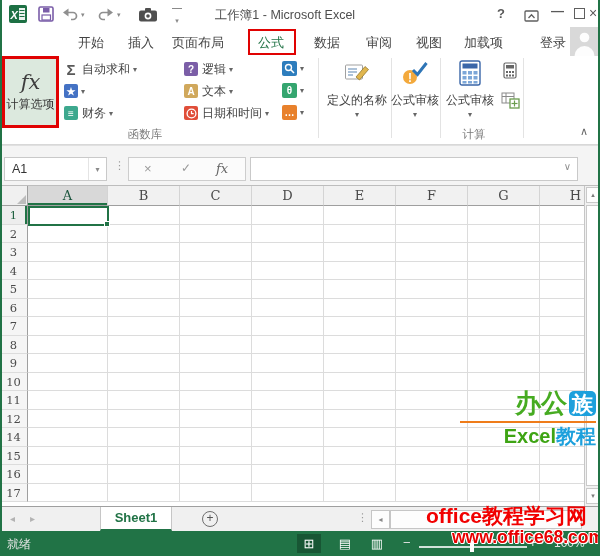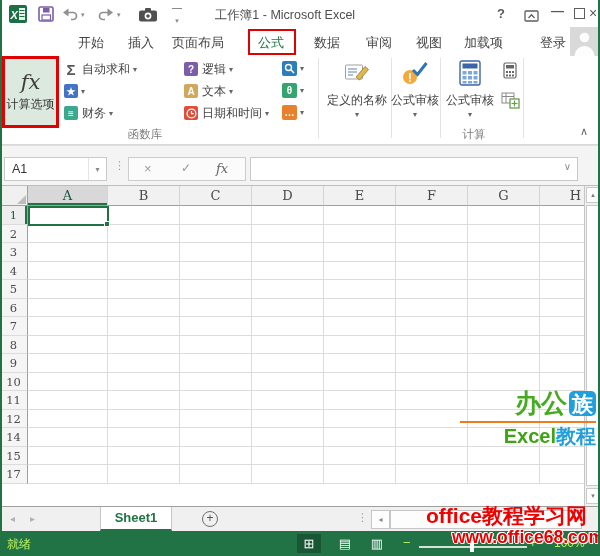--- a/index.html
+++ b/index.html
@@ -63,21 +63,21 @@
   .sbtn{position:absolute;left:1px;width:14px;height:16px;background:#fdfdfd;border:1px solid #c9c9c9;color:#7a7a7a;font-size:7px;display:flex;align-items:center;justify-content:center}
   .vthumb{position:absolute;left:1px;top:19px;width:14px;height:281px;background:#fff;border:1px solid #c9c9c9}
   
   .sheetbar{left:0;top:506px;width:600px;height:25px;background:#f0f0f0;border-top:1px solid #9f9f9f}
   .nav{font-size:10px;color:#b3b3b3;top:6px}
   .sheettab{left:100px;top:0;width:72px;height:24px;background:#fff;border-left:1px solid #c6c6c6;border-right:1px solid #c6c6c6;border-bottom:2px solid #217346;color:#217346;font-size:13px;font-weight:600;text-align:center;line-height:21px}
   .addsheet{left:202px;top:4px;width:16px;height:16px;border:1px solid #6f6f6f;border-radius:50%;color:#555;font-size:12px;text-align:center;line-height:13px}
   .hbox{background:#fdfdfd;border:1px solid #c6c6c6}
   
   .statusbar{left:0;top:531px;width:600px;height:25px;background:#217346;color:#fff}
-  .stext{font-size:12px;color:#bef264}
+  .stext{font-size:12px;color:#e5e5e5}
   .viewbtn{width:24px;height:19px;display:flex;align-items:center;justify-content:center;font-size:13px;color:#fff}
   .viewbtn.pressed{background:rgba(0,0,0,.25)}
   .ztrack{width:108px;height:2px;background:rgba(255,255,255,.8)}
   .zhandle{width:4px;height:11px;background:#fff}
   
   .redbox{border:2px solid #e00202;z-index:40}
   .banner{font-size:21px;font-weight:bold;color:#f10000;white-space:nowrap;z-index:60}
   .url{font-size:17.5px;font-weight:bold;color:#e80000;white-space:nowrap;z-index:60;
        text-shadow:1px 0 #fff,-1px 0 #fff,0 1px #fff,0 -1px #fff,1px 1px #fff,-1px -1px #fff}
   .logo{width:136px;text-align:right;z-index:50}
@@ -486,20 +486,31 @@
           <div class="cell" style="width: 80px;"></div>
           <div class="cell" style="width: 72px;"></div>
           <div class="cell" style="width: 72px;"></div>
           <div class="cell" style="width: 72px;"></div>
           <div class="cell" style="width: 72px;"></div>
           <div class="cell" style="width: 72px;"></div>
           <div class="cell" style="width: 72px;"></div>
           <div class="cell" style="width: 72px;"></div>
         </div>
         <div class="grow">
+          <div class="rowh">16</div>
+          <div class="cell" style="width: 80px;"></div>
+          <div class="cell" style="width: 72px;"></div>
+          <div class="cell" style="width: 72px;"></div>
+          <div class="cell" style="width: 72px;"></div>
+          <div class="cell" style="width: 72px;"></div>
+          <div class="cell" style="width: 72px;"></div>
+          <div class="cell" style="width: 72px;"></div>
+          <div class="cell" style="width: 72px;"></div>
+        </div>
+        <div class="grow">
           <div class="rowh">17</div>
           <div class="cell" style="width: 80px;"></div>
           <div class="cell" style="width: 72px;"></div>
           <div class="cell" style="width: 72px;"></div>
           <div class="cell" style="width: 72px;"></div>
           <div class="cell" style="width: 72px;"></div>
           <div class="cell" style="width: 72px;"></div>
           <div class="cell" style="width: 72px;"></div>
           <div class="cell" style="width: 72px;"></div>
         </div>

